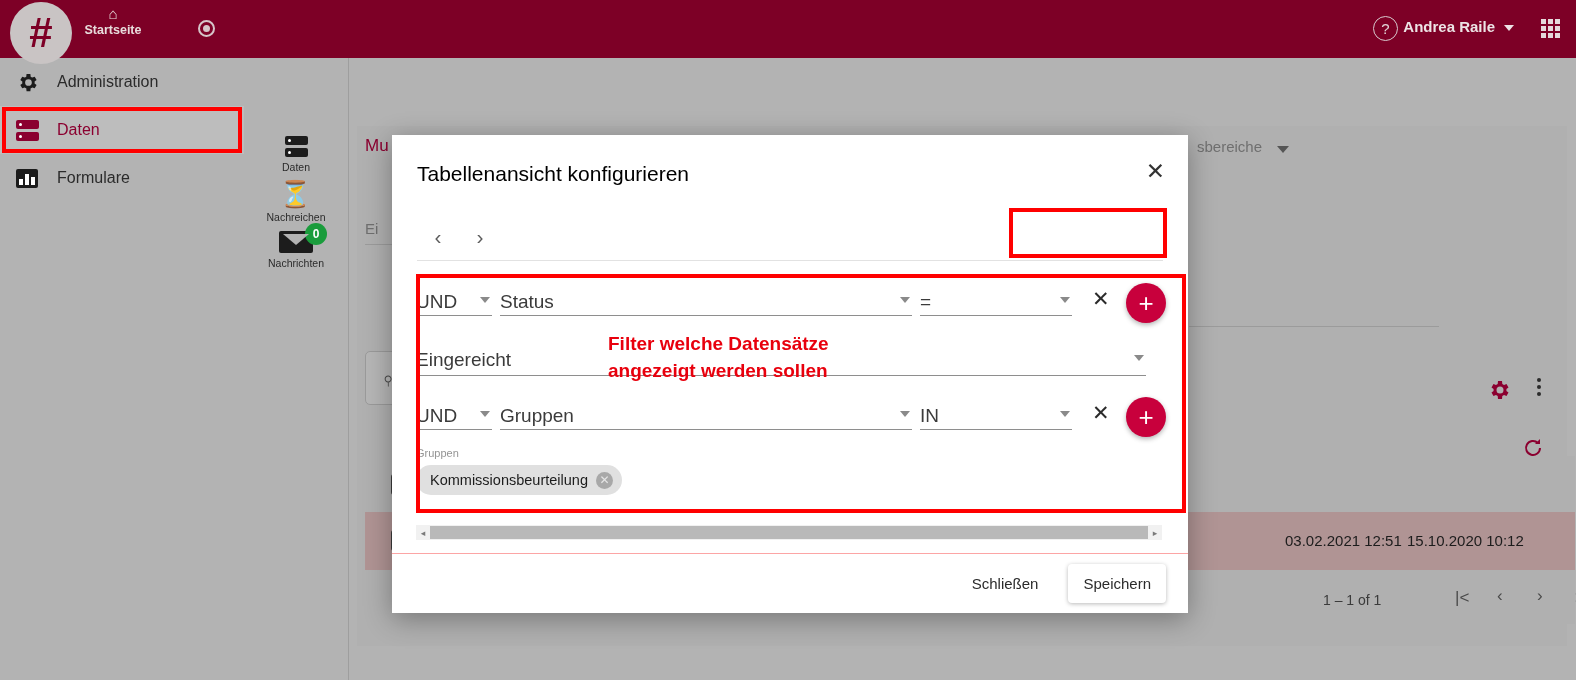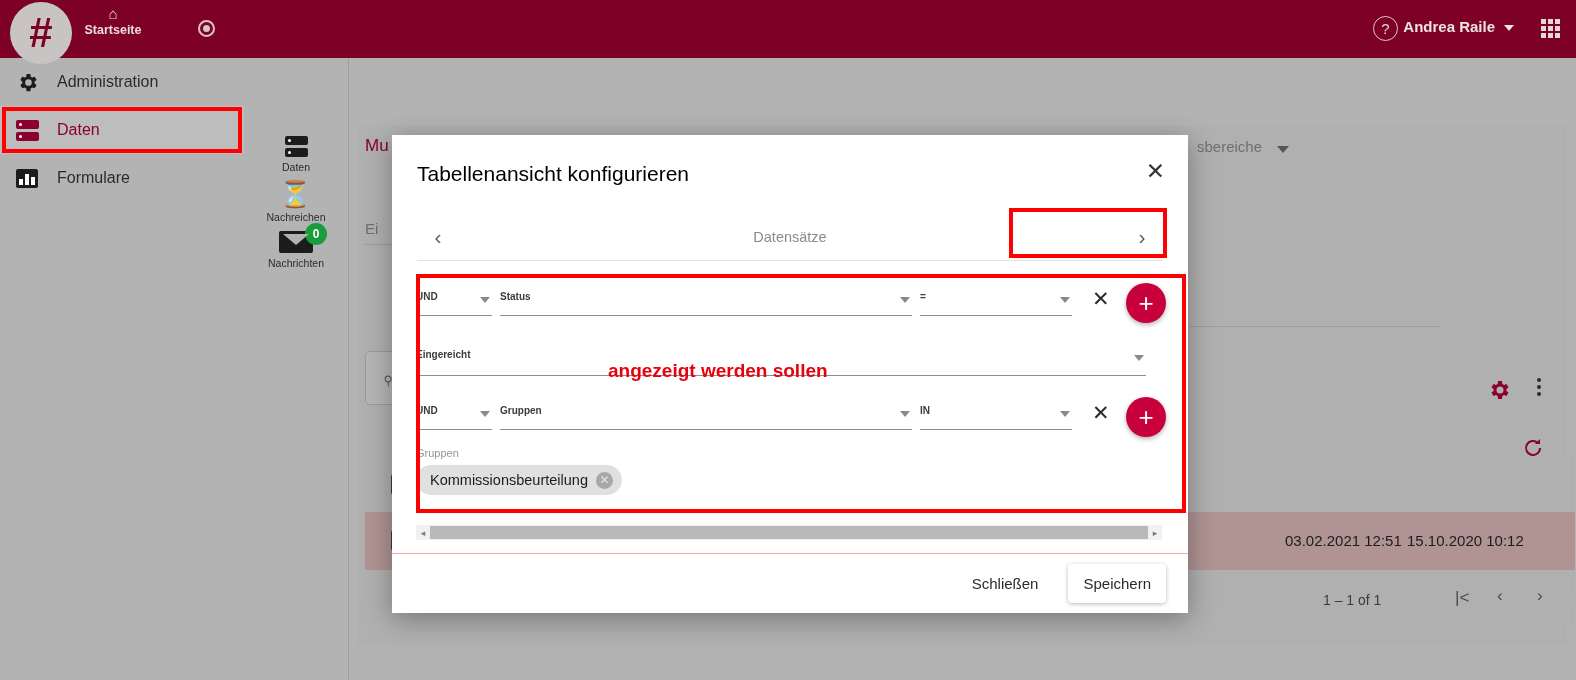--- a/index.html
+++ b/index.html
@@ -252,21 +252,21 @@
     width: 768px; height: 235px;
   }
   .filter-hl {
     position:absolute; left: 24px; top: 139px;
     width: 770px; height: 239px;
     border: 4px solid #ff0000; z-index:61; pointer-events:none;
   }
   .frow { position:absolute; width:100%; }
   .mini-field { position:absolute; }
   .mini-field .val {
-    font-size: 10px; color:#3b3b3b; position:absolute; top:0; left:0;font-weight:bold;
+    font-size: 19px; color:#3b3b3b; position:absolute; top:0; left:0;
   }
   .mini-field .ul {
     position:absolute; height:1px; background:#8e8e8e; left:0;
   }
   .mini-field .car {
     position:absolute; width:0;height:0;
     border-left:5px solid transparent;border-right:5px solid transparent;
     border-top:6px solid #8a8a8a;
   }
   .x-btn {
@@ -466,21 +466,20 @@
       </div>
     </div>
   </div>
 
   <div class="modal">
     <div class="modal-title">Tabellenansicht konfigurieren</div>
     <div class="modal-close">✕</div>
 
     <div class="tabs">
       <div class="tab-arrow">‹</div>
-      <div class="tab">Datensätze</div>
       <div class="tab-arrow">›</div>
     </div>
     <div class="tab-hl"></div>
 
     <div class="filters">
 
       <div class="frow" style="top:14px;">
         <div class="mini-field" style="left:0; top:0; width:76px;">
           <span class="val">UND</span>
           <span class="car" style="right:2px; top:6px;"></span>
@@ -532,20 +531,21 @@
         <span class="small-label" style="left:0; top:0;">Gruppen</span>
         <div class="chip" style="left:0; top:18px;">
           <span>Kommissionsbeurteilung</span>
           <span class="chip-x">✕</span>
         </div>
       </div>
     </div>
 
     <div class="filter-hl"></div>
 
+    <div class="hint" style="left:216px; top:196px;">Filter welche Datensätze</div>
     <div class="hint" style="left:216px; top:223px;">angezeigt werden sollen</div>
 
     <div class="hscroll">
       <span class="arr">◂</span>
       <span class="thumb"></span>
       <span class="arr">▸</span>
     </div>
 
     <div class="modal-footer">
       <button class="btn-flat">Schließen</button>

